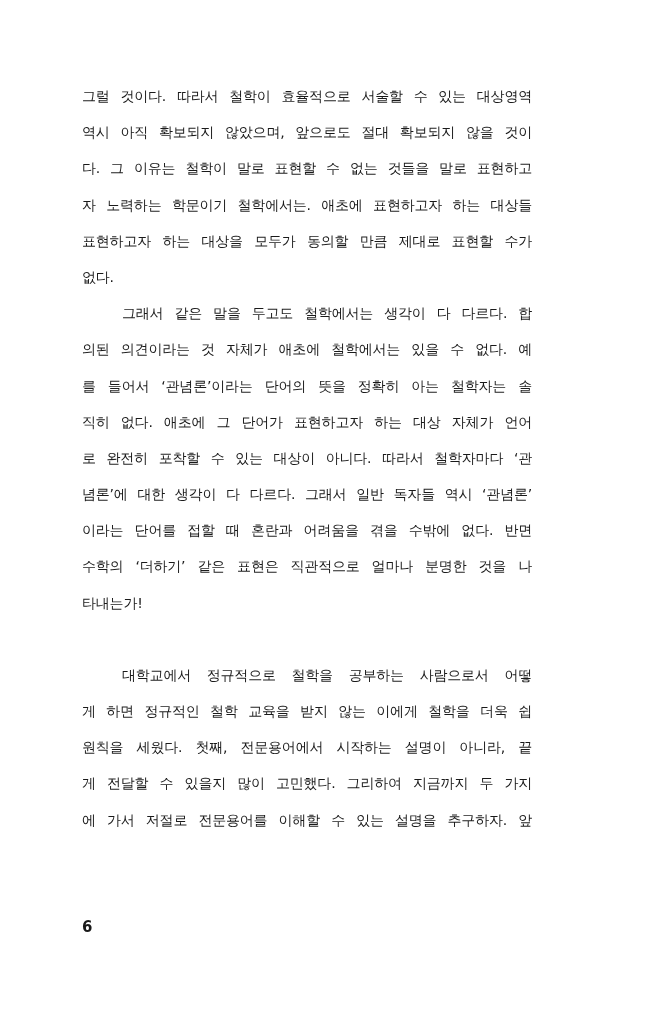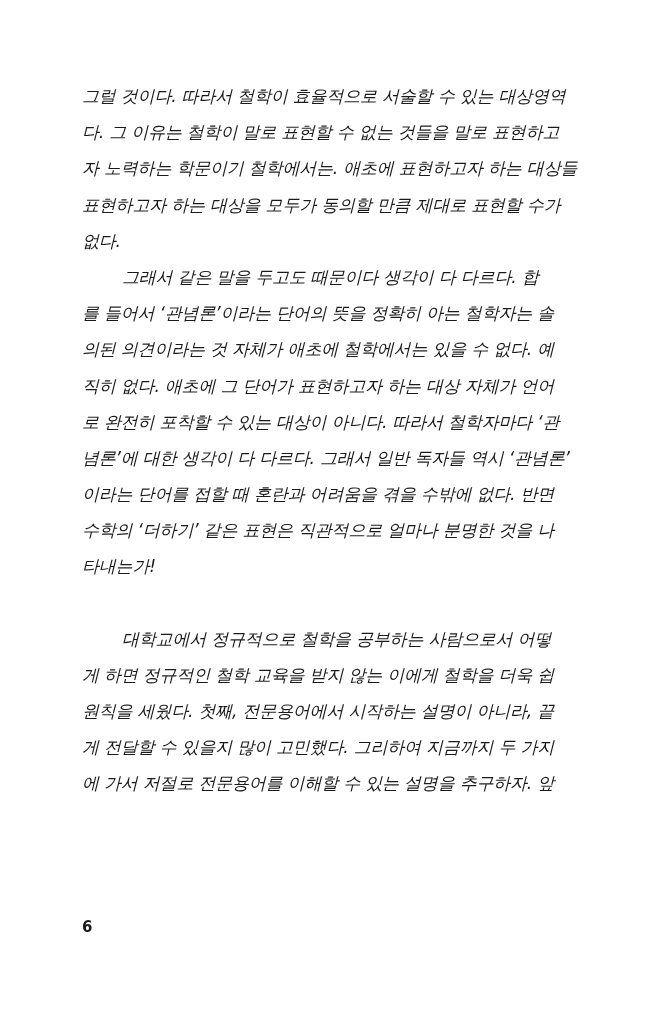--- a/index.html
+++ b/index.html
@@ -3,46 +3,47 @@
 <meta charset="utf-8">
 <style>
   html, body { margin:0; padding:0; }
   body {
     width:665px; height:1024px; background:#ffffff; position:relative; overflow:hidden;
     font-family: "DejaVu Sans", "Liberation Sans", sans-serif;
     color:#1a1a1a;
   }
   .page { position:absolute; left:82px; top:78px; width:450px; }
   .line {
-    height:36.2px; line-height:36.2px; font-size:17px; white-space:nowrap;
-    text-align:justify; text-align-last:justify; letter-spacing:-0.2px;font-style:italic;
+    height:36.2px; line-height:36.2px; font-size:14px; white-space:nowrap;
+    text-align:justify; text-align-last:justify; letter-spacing:-0.2px;
   }
   .line.last { text-align-last:left; }
   .line.indent { padding-left:40px; }
   .gap { height:36px; }
   .page-number {
     position:absolute; left:82px; top:918px; font-size:15px; font-weight:bold;
     font-family: "DejaVu Sans", sans-serif;
   }
 </style>
 </head>
 <body>
 
 <div class="page">
   <div>
     <div class="line">그럴 것이다. 따라서 철학이 효율적으로 서술할 수 있는 대상영역</div>
+    <div class="line">역시 아직 확보되지 않았으며, 앞으로도 절대 확보되지 않을 것이</div>
     <div class="line">다. 그 이유는 철학이 말로 표현할 수 없는 것들을 말로 표현하고</div>
     <div class="line">자 노력하는 학문이기 철학에서는. 애초에 표현하고자 하는 대상들</div>
     <div class="line">표현하고자 하는 대상을 모두가 동의할 만큼 제대로 표현할 수가</div>
     <div class="line last">없다.</div>
   </div>
   <div>
-    <div class="line indent">그래서 같은 말을 두고도 때문이다 생각이 다 다르다. 합</div>
+    <div class="line indent">그래서 같은 말을 두고도 철학에서는 생각이 다 다르다. 합</div>
+    <div class="line">의된 의견이라는 것 자체가 애초에 철학에서는 있을 수 없다. 예</div>
     <div class="line">를 들어서 ‘관념론’이라는 단어의 뜻을 정확히 아는 철학자는 솔</div>
-    <div class="line">의된 의견이라는 것 자체가 애초에 철학에서는 있을 수 없다. 예</div>
     <div class="line">직히 없다. 애초에 그 단어가 표현하고자 하는 대상 자체가 언어</div>
     <div class="line">로 완전히 포착할 수 있는 대상이 아니다. 따라서 철학자마다 ‘관</div>
     <div class="line">념론’에 대한 생각이 다 다르다. 그래서 일반 독자들 역시 ‘관념론’</div>
     <div class="line">이라는 단어를 접할 때 혼란과 어려움을 겪을 수밖에 없다. 반면</div>
     <div class="line">수학의 ‘더하기’ 같은 표현은 직관적으로 얼마나 분명한 것을 나</div>
     <div class="line last">타내는가!</div>
   </div>
   <div class="gap"></div>
   <div>
     <div class="line indent">대학교에서 정규적으로 철학을 공부하는 사람으로서 어떻</div>

